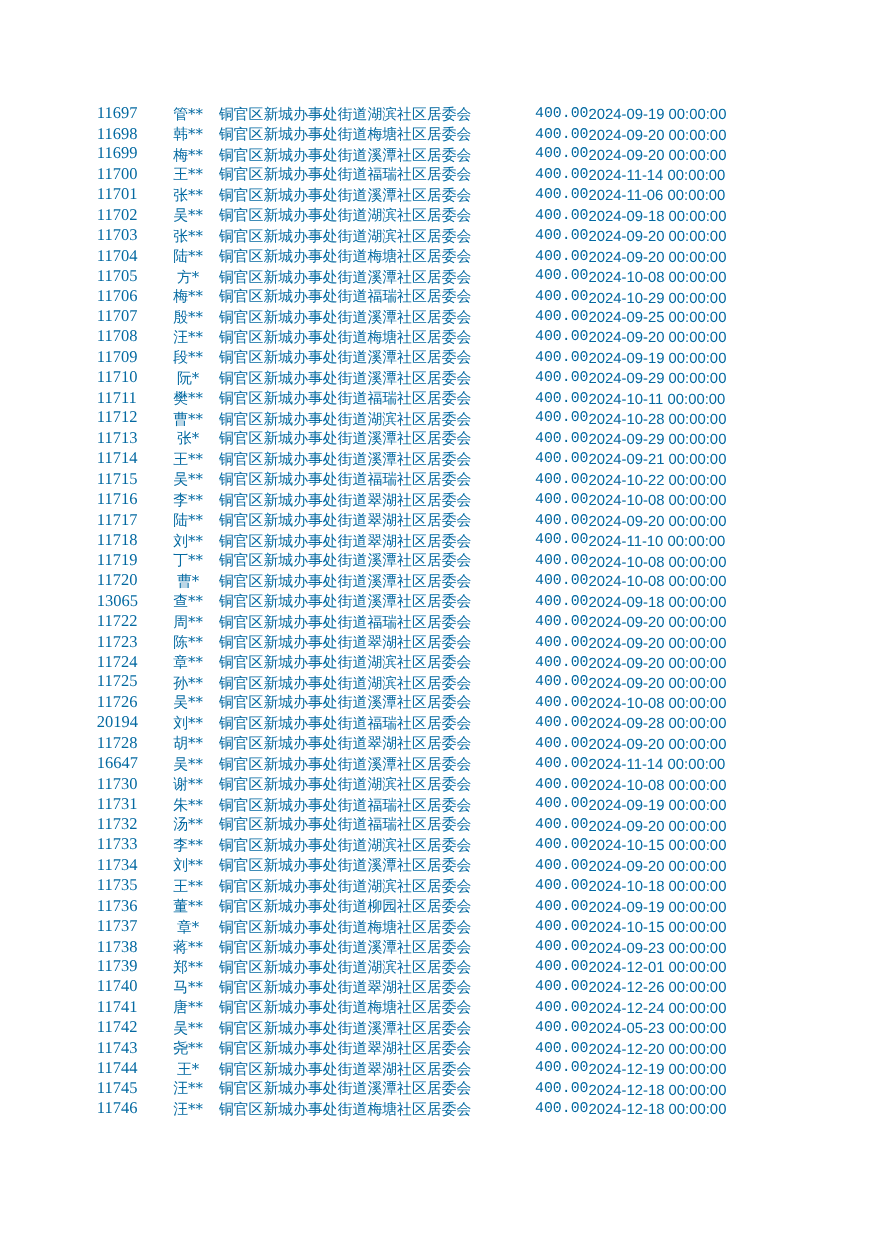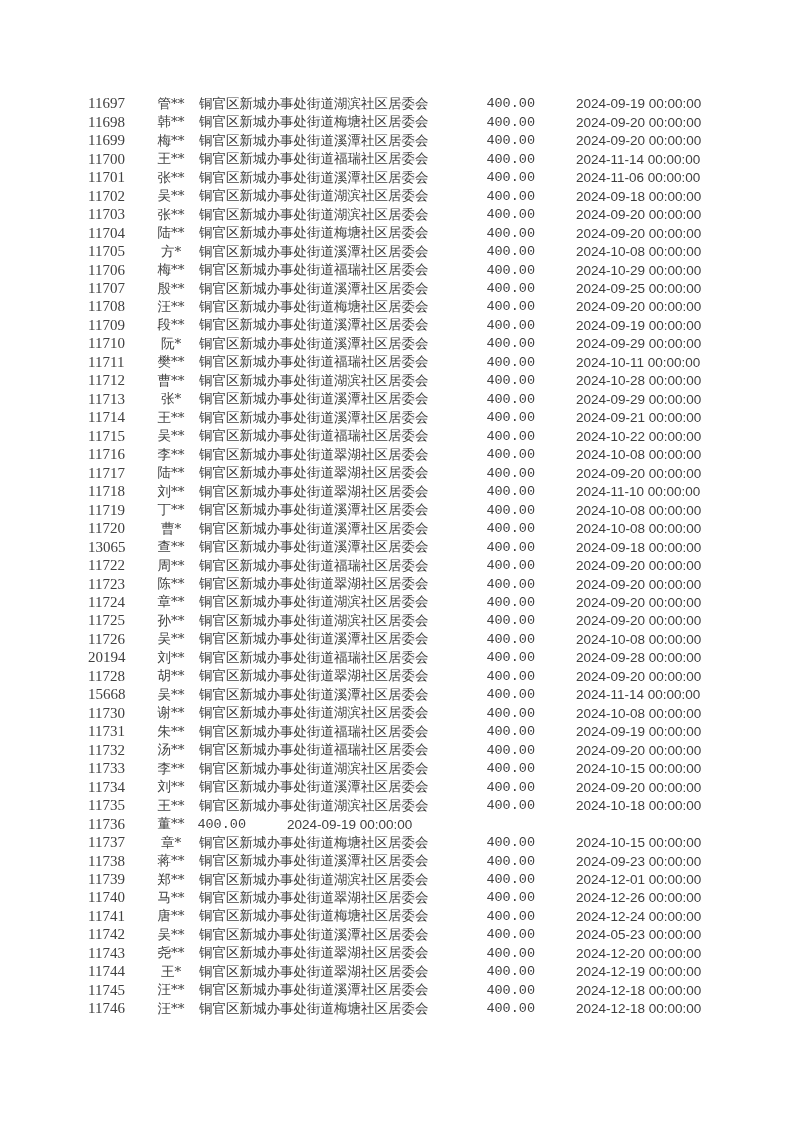--- a/index.html
+++ b/index.html
@@ -6,21 +6,21 @@
     margin: 0;
     padding: 0;
     background: #ffffff;
   }
   .page {
     position: relative;
     width: 793px;
     height: 1122px;
     background: #ffffff;
     overflow: hidden;
-    color: #404040;
+    color: #0369a1;
   }
   .table {
     position: absolute;
     top: 94.6px;
     left: 0;
     width: 793px;
   }
   .row {
     display: flex;
     align-items: center;
@@ -49,21 +49,20 @@
     font-size: 13.5px;
     overflow: hidden;
   }
   .c-amt {
     width: 49px;
     text-align: right;
     font-family: Liberation Mono, monospace;
     font-size: 13.5px;
   }
   .c-date {
-    margin-left: 41px;
     font-family: "Liberation Sans", "DejaVu Sans", sans-serif;
     font-size: 13.5px;
     text-align: left;
   }
 </style>
 </head>
 <body>
 
 <div class="page">
   <div class="table">
@@ -285,21 +284,21 @@
     <span class="c-date">2024-09-28 00:00:00</span>
   </div>
       <div class="row">
     <span class="c-id">11728</span>
     <span class="c-name">胡**</span>
     <span class="c-org">铜官区新城办事处街道翠湖社区居委会</span>
     <span class="c-amt">400.00</span>
     <span class="c-date">2024-09-20 00:00:00</span>
   </div>
       <div class="row">
-    <span class="c-id">15668</span>
+    <span class="c-id">16647</span>
     <span class="c-name">吴**</span>
     <span class="c-org">铜官区新城办事处街道溪潭社区居委会</span>
     <span class="c-amt">400.00</span>
     <span class="c-date">2024-11-14 00:00:00</span>
   </div>
       <div class="row">
     <span class="c-id">11730</span>
     <span class="c-name">谢**</span>
     <span class="c-org">铜官区新城办事处街道湖滨社区居委会</span>
     <span class="c-amt">400.00</span>
@@ -336,20 +335,21 @@
       <div class="row">
     <span class="c-id">11735</span>
     <span class="c-name">王**</span>
     <span class="c-org">铜官区新城办事处街道湖滨社区居委会</span>
     <span class="c-amt">400.00</span>
     <span class="c-date">2024-10-18 00:00:00</span>
   </div>
       <div class="row">
     <span class="c-id">11736</span>
     <span class="c-name">董**</span>
+    <span class="c-org">铜官区新城办事处街道柳园社区居委会</span>
     <span class="c-amt">400.00</span>
     <span class="c-date">2024-09-19 00:00:00</span>
   </div>
       <div class="row">
     <span class="c-id">11737</span>
     <span class="c-name">章*</span>
     <span class="c-org">铜官区新城办事处街道梅塘社区居委会</span>
     <span class="c-amt">400.00</span>
     <span class="c-date">2024-10-15 00:00:00</span>
   </div>

